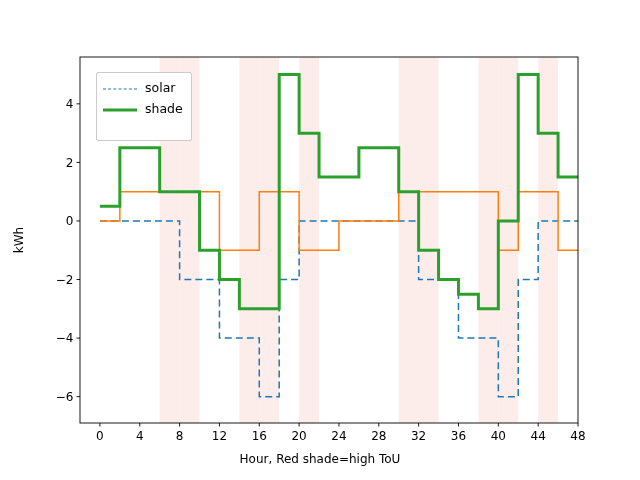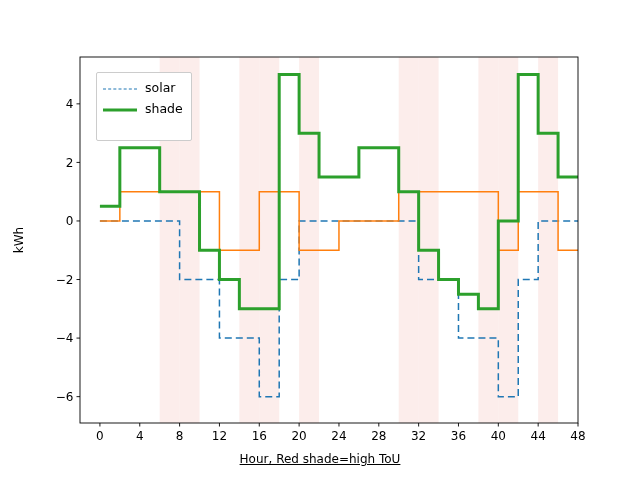--- a/index.html
+++ b/index.html
@@ -5,21 +5,21 @@
   html,body{margin:0;padding:0;background:#ffffff;}
   body{width:640px;height:480px;font-family:"DejaVu Sans",sans-serif;overflow:hidden;}
   #fig{position:relative;width:640px;height:480px;background:#ffffff;}
   #plot-svg{position:absolute;left:0;top:0;}
   .ylabel{
     position:absolute;left:6px;top:50%;transform:translateY(-50%) rotate(-90deg);
     transform-origin:center center;font-size:12px;color:#000;white-space:nowrap;
   }
   .xlabel{
     position:absolute;left:0;width:640px;text-align:center;top:452px;
-    font-size:12px;color:#000;text-decoration:underline;
+    font-size:12px;color:#000;
   }
   .legend-box{
     position:absolute;left:96px;top:72px;background:#ffffff;
     border:1px solid #cccccc;border-radius:2px;padding:5px 8px 20px 6px;
     box-sizing:border-box;
   }
   .legend-row{display:flex;align-items:center;height:21px;}
   .legend-key{width:34px;height:12px;position:relative;margin-right:8px;flex:none;}
   .legend-key i{position:absolute;left:0;top:50%;width:100%;transform:translateY(-50%);display:block;}
   .legend-label{font-size:12.5px;color:#000;line-height:1;}

